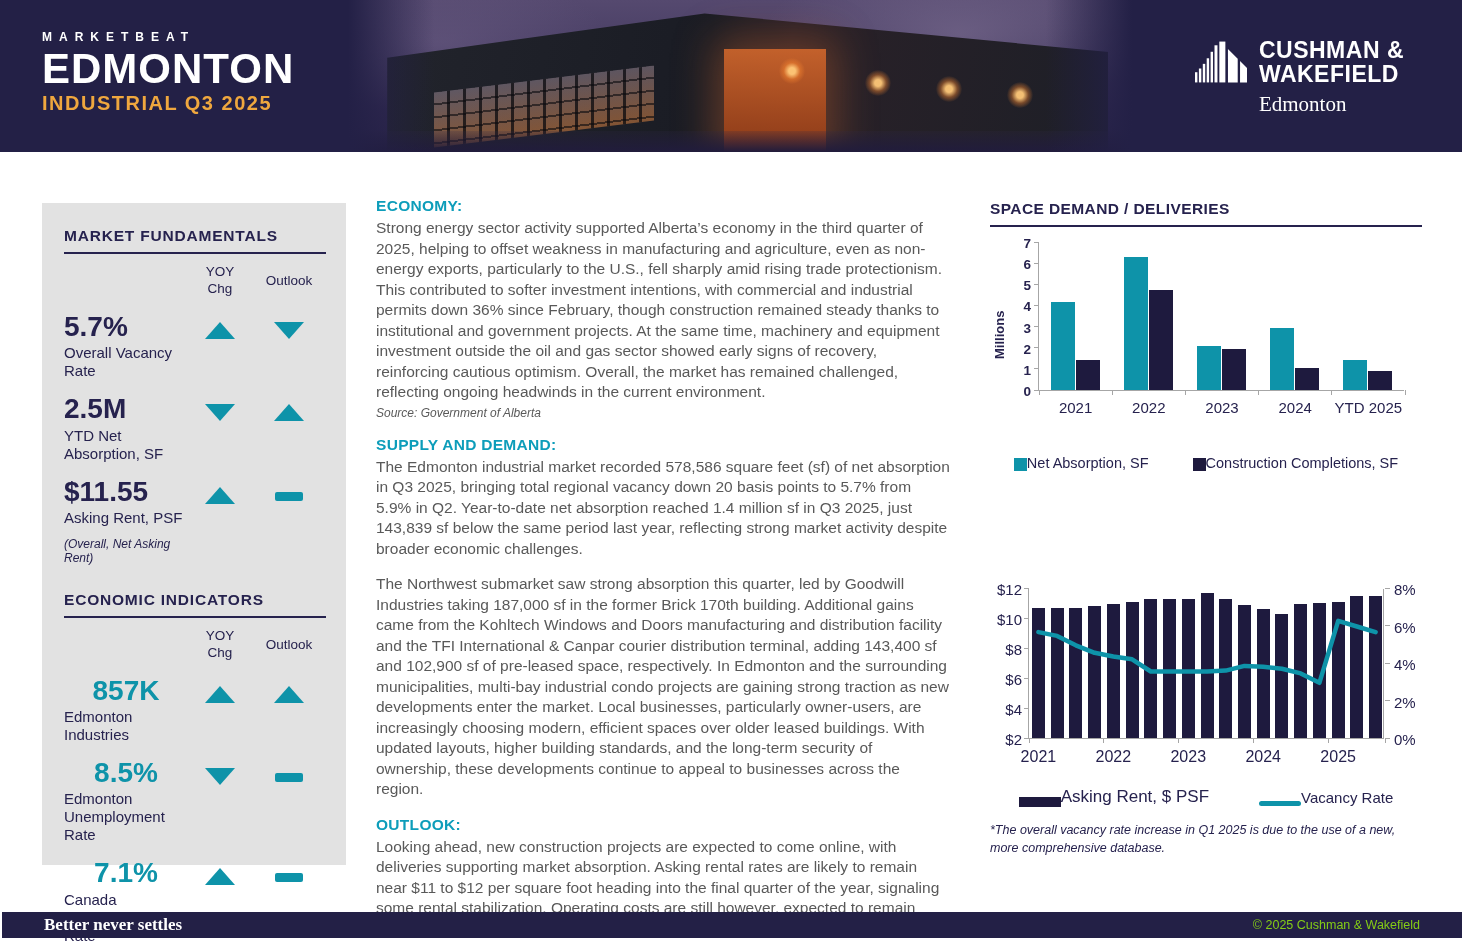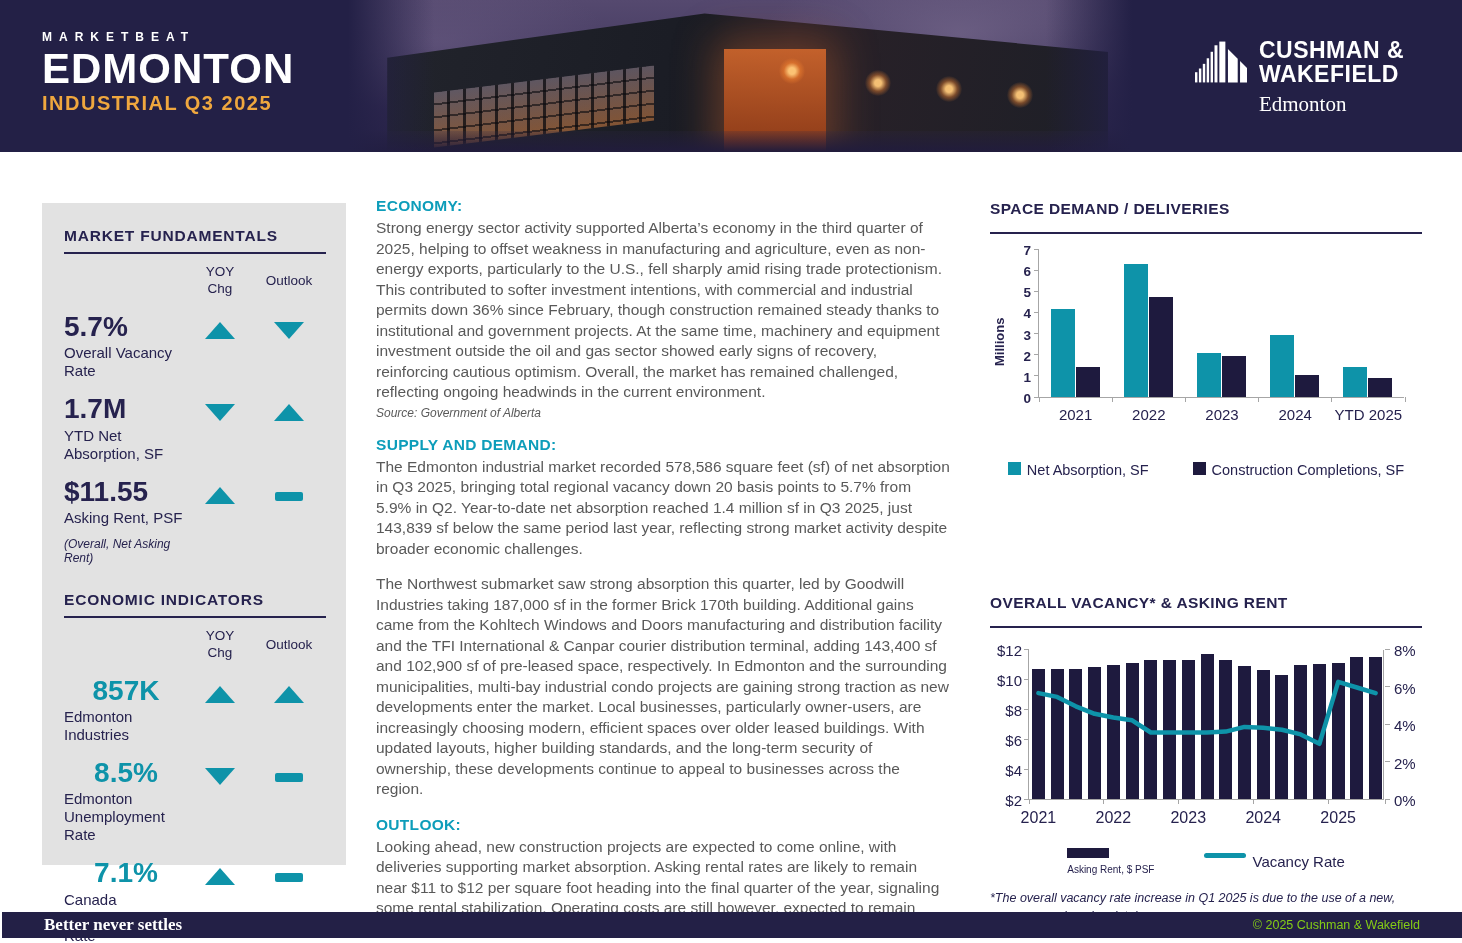--- a/index.html
+++ b/index.html
@@ -72,36 +72,36 @@
   .middle{position:absolute;left:376px;top:197px;width:574px;}
   .sec-heading{color:var(--teal-heading);font-size:15.5px;font-weight:700;letter-spacing:.3px;margin-bottom:3px;}
   .middle p{color:var(--body);font-size:15.5px;line-height:20.5px;}
   .middle .src{font-size:12px;font-style:italic;color:var(--body);margin-top:3px;}
   .middle .sec{margin-bottom:16px;}
   .middle .para-gap{height:15px;}
 
   
   .rightcol{position:absolute;left:990px;top:200px;width:432px;}
   .chart-title{color:var(--navy-text);font-size:15.5px;font-weight:700;letter-spacing:.4px;
-    border-bottom:2px solid var(--navy-text);padding-bottom:14px;}
+    border-bottom:2px solid var(--navy-text);padding-bottom:7px;}
   .chart-wrap{position:relative;}
   .plot{position:relative;border-left:1px solid var(--axis);border-bottom:1px solid var(--axis);}
   .plot2{position:relative;border-left:1px solid var(--axis);border-bottom:1px solid var(--axis);
     border-right:1px solid var(--axis);}
   .bar{position:absolute;bottom:0;}
   .ytick-label{position:absolute;color:var(--navy-text);font-size:13.5px;font-weight:700;text-align:right;width:26px;}
   .ytick2-label{position:absolute;color:var(--navy-text);font-size:15px;text-align:right;width:34px;}
   .rtick-label{position:absolute;color:var(--navy-text);font-size:15px;text-align:left;width:34px;}
   .tickmark{position:absolute;background:var(--axis);}
   .xlabel{position:absolute;color:var(--navy-text);font-size:15px;text-align:center;}
   .xlabel2{position:absolute;color:var(--navy-text);font-size:16px;text-align:center;}
   .ylab-rot{position:absolute;transform:rotate(-90deg);transform-origin:left top;
     color:var(--navy-text);font-size:13px;font-weight:700;}
   .legend{display:flex;justify-content:center;gap:44px;align-items:center;}
-  .legend-item{display:flex;align-items:flex-start;gap:6px;color:var(--navy-text);font-size:14.5px;}
+  .legend-item{display:flex;align-items:flex-end;color:var(--navy-text);font-size:14.5px;}
   .sw-sq{width:13px;height:13px;display:inline-block;}
   .sw-bar{width:42px;height:10px;display:inline-block;}
   .sw-line{width:42px;height:5px;border-radius:3px;display:inline-block;}
   .footnote{font-size:12.5px;font-style:italic;color:var(--navy-text);line-height:1.45;margin-top:14px;}
   .line-svg{position:absolute;left:0;top:0;overflow:visible;}
 
   
   .footer{position:absolute;left:2px;top:912px;width:1462px;height:26px;background:var(--navy);
     display:flex;align-items:center;justify-content:space-between;padding:0 44px 0 42px;}
   .tagline{color:#fff;font-family:"Liberation Serif",serif;font-size:17px;font-weight:700;}
@@ -171,21 +171,21 @@
       <div class="icon-cell">
           <span class="tri-up"></span>
         </div>
       <div class="icon-cell">
           <span class="tri-down"></span>
         </div>
     </div>
 
     <div class="ind-row">
       <div>
-        <div class="ind-value">1.7M</div>
+        <div class="ind-value">2.5M</div>
         <div class="ind-label">YTD Net Absorption, SF</div>
       </div>
       <div class="icon-cell">
           <span class="tri-down"></span>
         </div>
       <div class="icon-cell">
           <span class="tri-up"></span>
         </div>
     </div>
 
@@ -326,21 +326,20 @@
           <span>Net Absorption, SF</span>
         </div>
         <div class="legend-item">
           <span class="sw-sq" id="c1-sw1" style="background: rgb(30, 26, 62);"></span>
           <span>Construction Completions, SF</span>
         </div>
       </div>
     </div>
 
     <div class="chart-wrap" style="margin-top:116px;">
-      <div class="chart-title">OVERALL VACANCY* &amp; ASKING RENT</div>
       <div id="c2-area" style="position:relative;height:200px;margin-top:20px;">
         <div class="plot2" id="c2-plot" style="position:absolute;left:38px;top:2px;width:356px;height:150px;">
             <div class="ytick2-label" style="left: -41px; bottom: -10px;">$2</div>
             <div class="tickmark" style="left: -5px; bottom: -0.5px; width: 5px; height: 1px;"></div>
             <div class="ytick2-label" style="left: -41px; bottom: 20px;">$4</div>
             <div class="tickmark" style="left: -5px; bottom: 29.5px; width: 5px; height: 1px;"></div>
             <div class="ytick2-label" style="left: -41px; bottom: 50px;">$6</div>
             <div class="tickmark" style="left: -5px; bottom: 59.5px; width: 5px; height: 1px;"></div>
             <div class="ytick2-label" style="left: -41px; bottom: 80px;">$8</div>
             <div class="tickmark" style="left: -5px; bottom: 89.5px; width: 5px; height: 1px;"></div>
@@ -387,21 +386,21 @@
             <div class="tickmark" style="left: 224.342px; bottom: -5px; width: 1px; height: 5px;"></div>
             <div class="xlabel2" style="left: 279.158px; bottom: -28px; width: 60px;">2025</div>
             <div class="tickmark" style="left: 299.289px; bottom: -5px; width: 1px; height: 5px;"></div>
             <div class="tickmark" style="left: 355.5px; bottom: -5px; width: 1px; height: 5px;"></div>
             <svg class="line-svg" width="356" height="150" viewBox="0 0 356 150">
               <polyline points="9.4,43.1 28.1,46.9 46.8,56.3 65.6,63.8 84.3,67.5 103.1,70.3 121.8,82.5 140.5,82.5 159.3,82.5 178.0,82.5 196.7,81.6 215.5,76.9 234.2,77.8 252.9,79.7 271.7,84.4 290.4,93.8 309.2,31.9 327.9,37.5 346.6,43.1" fill="none" stroke="#0E93A9" stroke-width="4.5" stroke-linejoin="round" stroke-linecap="round"></polyline>
             </svg>
           </div>
       </div>
       <div class="legend" style="gap:50px;">
-        <div class="legend-item" style="font-size:10px;flex-direction:column;">
+        <div class="legend-item" style="font-size:17px;">
           <span class="sw-bar" id="c2-sw0" style="background: rgb(30, 26, 62);"></span>
           <span>Asking Rent, $ PSF</span>
         </div>
         <div class="legend-item" style="font-size:15px;">
           <span class="sw-line" id="c2-sw1" style="background: rgb(14, 147, 169);"></span>
           <span>Vacancy Rate</span>
         </div>
       </div>
       <div class="footnote">*The overall vacancy rate increase in Q1 2025 is due to the use of a new, more comprehensive database.</div>
     </div>

